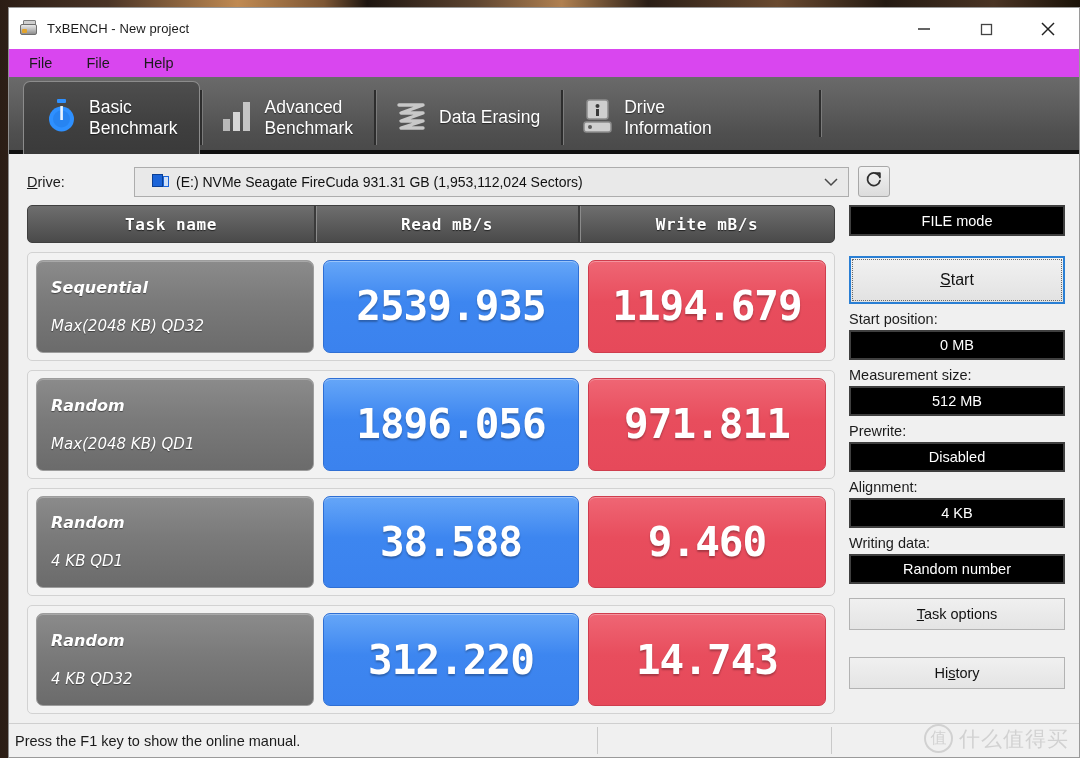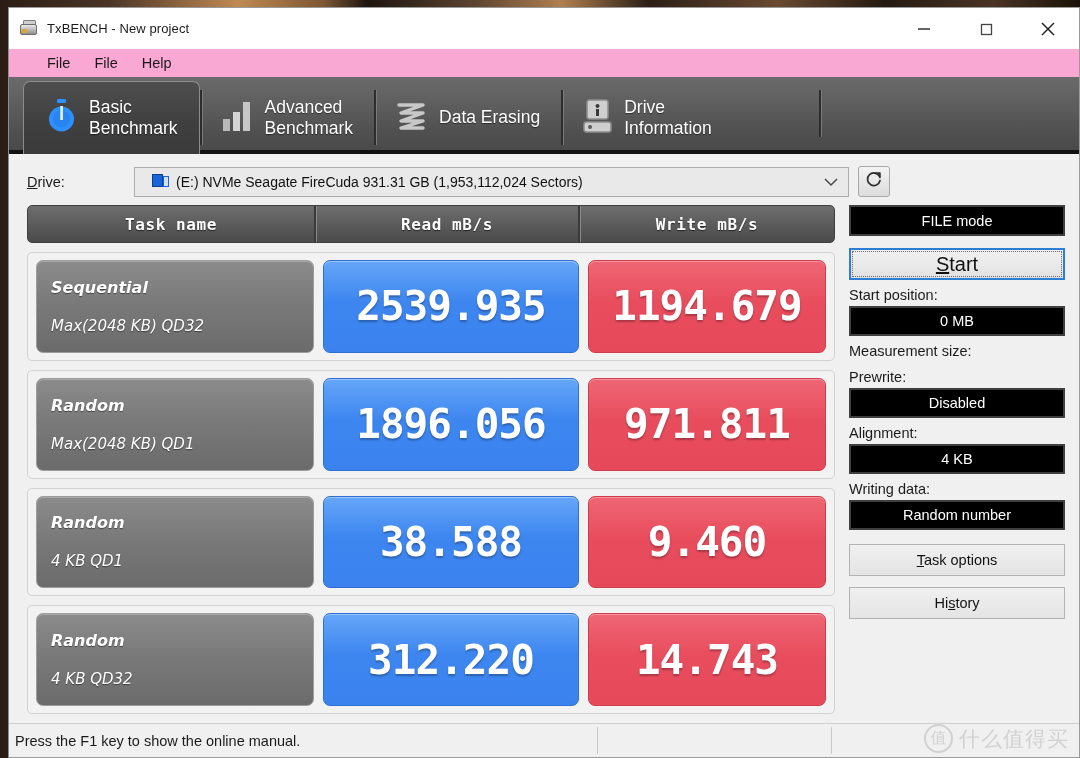--- a/index.html
+++ b/index.html
@@ -61,22 +61,22 @@
   #winbtns { position: absolute; right: 0; top: 0; height: 41px; display: flex; }
   .winbtn {
     width: 62px; height: 41px; display: flex;
     align-items: center; justify-content: center;
     background: #ffffff;
   }
   .winbtn svg { display: block; }
 
   
   #menubar {
-    height: 28px; flex: 0 0 28px; background: #f9a8d4;
-    display: flex; align-items: center; padding-left: 28px; gap: 4px;
+    height: 28px; flex: 0 0 28px; background: #d946ef;
+    display: flex; align-items: center; padding-left: 10px; gap: 14px;
   }
   .menuitem {
     font-size: 14.5px; color: #1b1b1b;
     padding: 3px 10px; white-space: nowrap;
   }
 
   
   #tabstrip {
     flex: 0 0 77px; height: 77px;
     background: linear-gradient(180deg,#6a6a6a 0%,#5e5e5e 38%,#4f4f4f 78%,#4a4a4a 100%);
@@ -220,30 +220,30 @@
     flex: 1 1 auto; padding: 0 14px 0 0;
     display: flex; flex-direction: column;
   }
   .darkfield {
     height: 30px; background: #000; border: 2px solid #3f3f3f;
     display: flex; align-items: center; justify-content: center;
     color: #fff; font-size: 14.5px; text-align: right;
   }
   .sp-label { font-size: 14.5px; color: #1b1b1b; margin: 7px 0 3px 0; }
   #start-btn {
-    height: 32px; margin-top: 12px;
+    height: 48px; margin-top: 20px;
     background: linear-gradient(180deg,#f1f1f1,#e2e2e2);
     border: 2px solid #2a7fd4;
     display: flex; align-items: center; justify-content: center;
-    font-size: 20px; color: #111;
+    font-size: 16px; color: #111;
     outline: 1px dotted #6a6a6a; outline-offset: -4px;
   }
   #start-btn u { text-decoration: underline; }
   .greybtn {
-    height: 32px; margin-top: 11px;
+    height: 32px; margin-top: 27px;
     background: linear-gradient(180deg,#f0f0f0,#e4e4e4);
     border: 1px solid #b3b3b3;
     display: flex; align-items: center; justify-content: center;
     font-size: 14.5px; color: #111;
   }
   .greybtn u { text-decoration: underline; }
 
   
   #statusbar {
     flex: 0 0 34px; height: 34px; background: #f0f0f0;
@@ -445,20 +445,21 @@
         <div class="darkfield" style="height:31px;">FILE mode</div>
 
         <div id="start-btn">
             <span><u>S</u>tart</span>
           </div>
 
         <div class="sp-label">Start position:</div>
         <div class="darkfield">0 MB</div>
 
         <div class="sp-label">Measurement size:</div>
+        <div class="darkfield">512 MB</div>
 
         <div class="sp-label">Prewrite:</div>
         <div class="darkfield">Disabled</div>
 
         <div class="sp-label">Alignment:</div>
         <div class="darkfield">4 KB</div>
 
         <div class="sp-label">Writing data:</div>
         <div class="darkfield">Random number</div>
 

